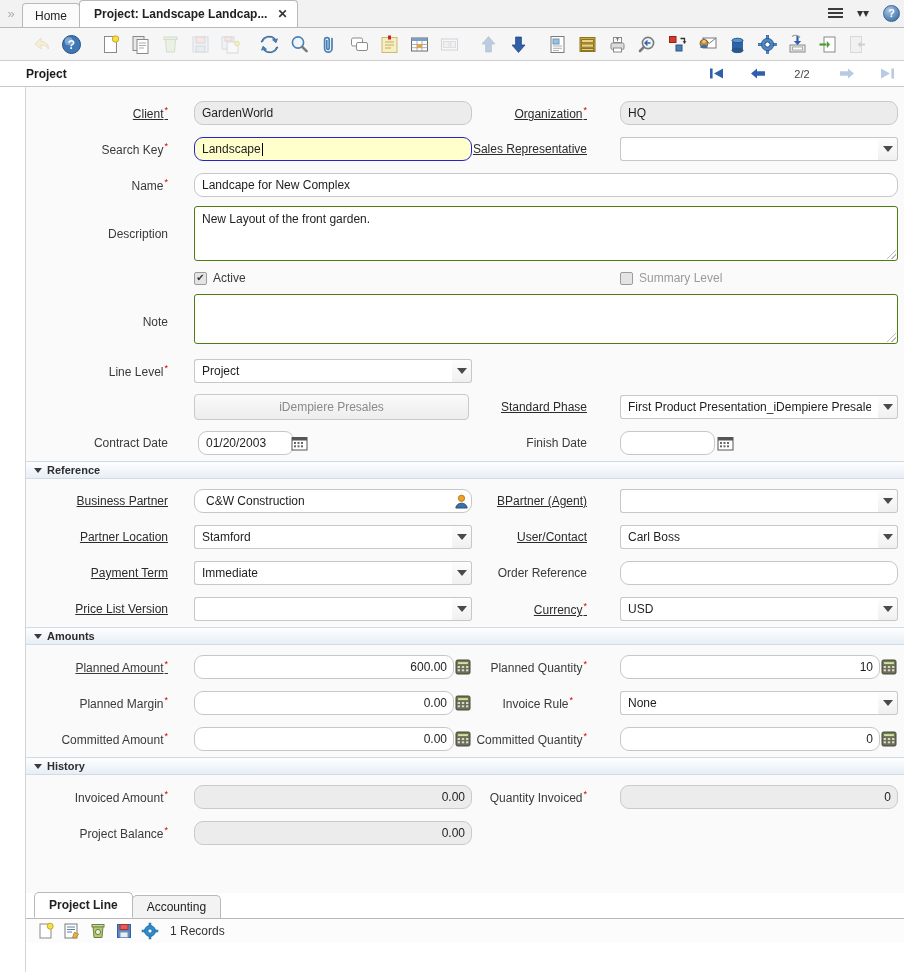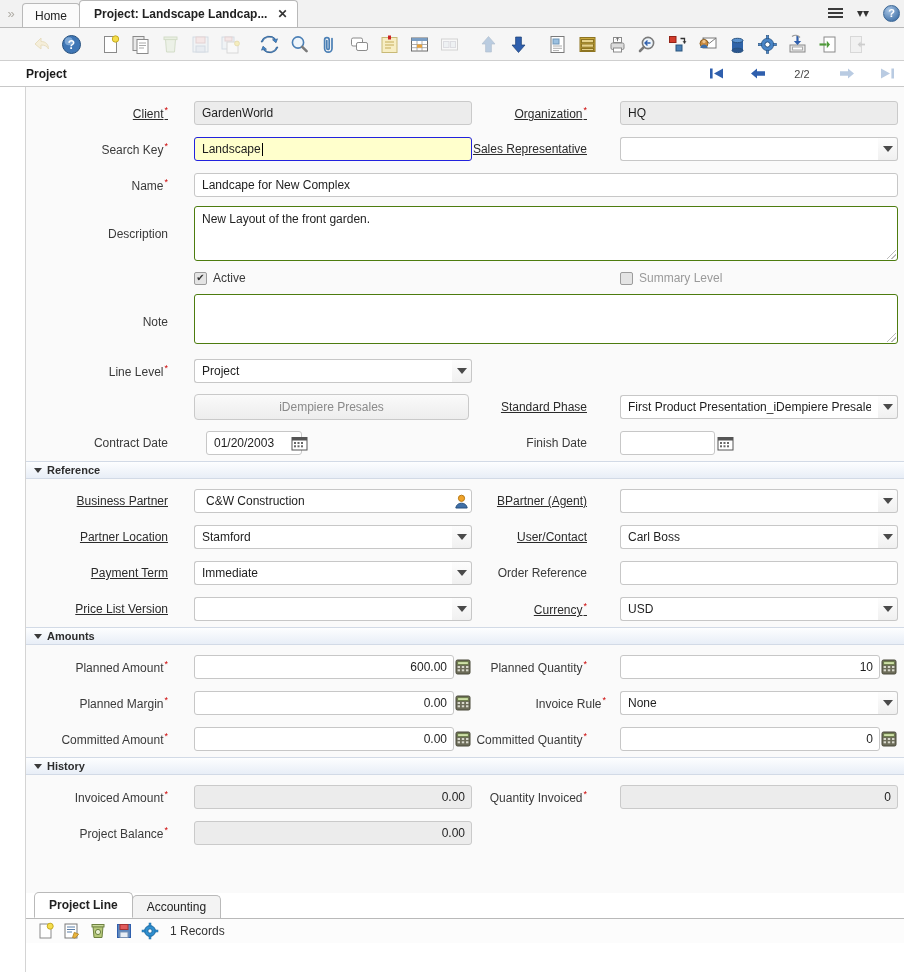--- a/index.html
+++ b/index.html
@@ -139,21 +139,21 @@
   }
   .lbl.link { text-decoration:underline; color:#2b2b2b; }
   .req { color:#c00; font-size:9px; vertical-align:super; margin-left:1px; }
 
   .fld {
     position:absolute;
     top:50%; transform:translateY(-50%);
     height:24px;
     border:1px solid #c7c7c7;
     background:#fff;
-    border-radius:3px;
+    border-radius:9px;
     font-size:12px;
     color:#1e1e1e;
     display:flex; align-items:center;
     padding:0 7px;
   }
   .fld.ro { background:#ececec; border-color:#cacaca; }
   .fld.focus {
     background:#ffffcc;
     border:1px solid #2222dd;
   }
@@ -626,21 +626,21 @@
       <div class="fld hasdrop" style="left:594px; width:258px;">
         <span style="white-space:nowrap;overflow:hidden;">First Product Presentation_iDempiere Presale</span>
       </div>
       <div class="drop" style="left:852px;">
           <i></i>
         </div>
     </div>
 
     <div class="row">
       <span class="lbl" style="right:736px;"><span>Contract Date</span></span>
-      <div class="fld" style="left:180px; width:96px;">
+      <div class="fld" style="left:172px; width:96px;">
         <span>01/20/2003</span>
       </div>
       <div class="btnsq" style="left:263px;">
         <svg width="17" height="16" viewBox="0 0 17 16">
             <rect x="1" y="2.5" width="15" height="12.5" fill="#fff" stroke="#555"></rect>
             <rect x="1" y="2.5" width="15" height="3" fill="#555"></rect>
             <g fill="#666">
               <rect x="3" y="7" width="2" height="2"></rect>
               <rect x="6.5" y="7" width="2" height="2"></rect>
               <rect x="10" y="7" width="2" height="2"></rect>
@@ -747,21 +747,21 @@
     </div>
   </div>
 
   <div class="sect">
     <span class="tri"></span>
     <span>Amounts</span>
   </div>
   <div class="grid" style="padding-top:4px;">
 
     <div class="row">
-      <span class="lbl" style="right:736px;"><span>Planned Amount</span><span class="req">*</span></span>
+      <span class="lbl" style="right:736px;text-decoration:underline;"><span>Planned Amount</span><span class="req">*</span></span>
       <div class="fld num" style="left:168px; width:260px;">
         <span>600.00</span>
       </div>
       <div class="btnsq" style="left:427px;">
         <svg width="16" height="16" viewBox="0 0 16 16">
             <rect x="1" y="1" width="14" height="14" rx="1.5" fill="#6d6d5a" stroke="#4a4a3a"></rect>
             <rect x="2.6" y="2.6" width="10.8" height="3" fill="#cfe0a8" stroke="#6a7a4a"></rect>
             <g fill="#d8d8cc">
               <rect x="2.6" y="7" width="2.4" height="2"></rect>
               <rect x="6.8" y="7" width="2.4" height="2"></rect>
@@ -804,21 +804,21 @@
             <g fill="#d8d8cc">
               <rect x="2.6" y="7" width="2.4" height="2"></rect>
               <rect x="6.8" y="7" width="2.4" height="2"></rect>
               <rect x="11" y="7" width="2.4" height="2"></rect>
               <rect x="2.6" y="10.3" width="2.4" height="2"></rect>
               <rect x="6.8" y="10.3" width="2.4" height="2"></rect>
               <rect x="11" y="10.3" width="2.4" height="2"></rect>
             </g>
           </svg>
       </div>
-      <span class="lbl" style="right:298px;"><span>Invoice Rule</span><span class="req">*</span></span>
+      <span class="lbl" style="right:331px;"><span>Invoice Rule</span><span class="req">*</span></span>
       <div class="fld hasdrop" style="left:594px; width:258px;">
         <span>None</span>
       </div>
       <div class="drop" style="left:852px;">
           <i></i>
         </div>
     </div>
 
     <div class="row">
       <span class="lbl" style="right:736px;"><span>Committed Amount</span><span class="req">*</span></span>

